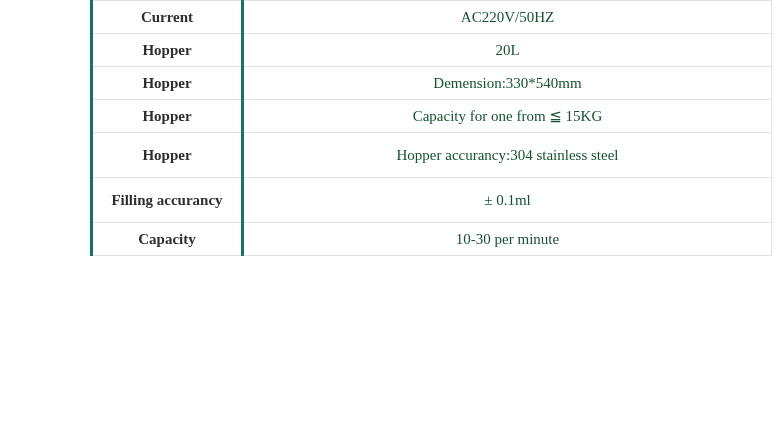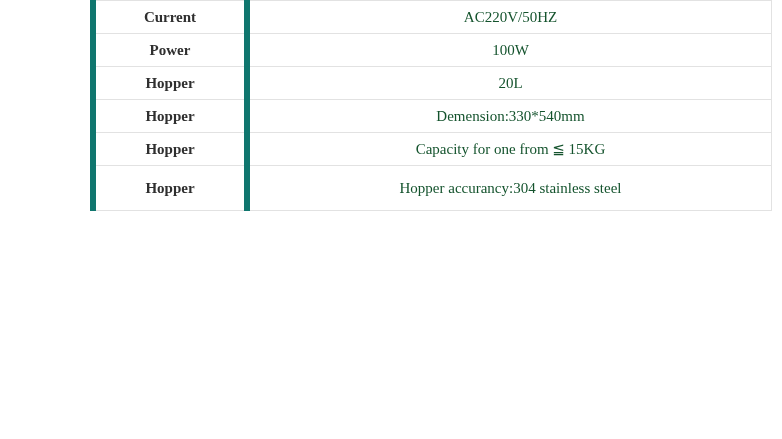--- a/index.html
+++ b/index.html
@@ -30,21 +30,21 @@
     margin-top: 0;
     table-layout: fixed;
   }
   table.spec-table tr {
     border-bottom: 1px solid #e2e2e2;
   }
   table.spec-table tr:first-child {
     border-top: 1px solid #e2e2e2;
   }
   table.spec-table td {
-    border-left: 6px solid #0f766e;
+    border-left: 3px solid #0f766e;
     border-right: 1px solid #e2e2e2;
     padding: 0;
     vertical-align: middle;
   }
   td.label-cell {
     width: 148px;
     text-align: center;
     font-weight: bold;
     font-size: 15px;
     color: #2f2f2f;
@@ -67,34 +67,38 @@
 <body>
 
 <div class="spec-wrap">
   <table class="spec-table">
     <tbody>
         <tr>
           <td class="label-cell">Current</td>
           <td class="value-cell">AC220V/50HZ</td>
         </tr>
         <tr>
-          <td class="label-cell">Power</td>
-          <td class="value-cell">100W</td>
-        </tr>
-        <tr>
           <td class="label-cell">Hopper</td>
           <td class="value-cell">20L</td>
         </tr>
         <tr>
           <td class="label-cell">Hopper</td>
           <td class="value-cell">Demension:330*540mm</td>
         </tr>
         <tr>
           <td class="label-cell">Hopper</td>
           <td class="value-cell">Capacity for one from ≦ 15KG</td>
         </tr>
         <tr class="tall">
           <td class="label-cell">Hopper</td>
           <td class="value-cell">Hopper accurancy:304 stainless steel</td>
         </tr>
+        <tr class="tall">
+          <td class="label-cell">Filling accurancy</td>
+          <td class="value-cell">± 0.1ml</td>
+        </tr>
+        <tr>
+          <td class="label-cell">Capacity</td>
+          <td class="value-cell">10-30 per minute</td>
+        </tr>
       </tbody>
   </table>
 </div>
 
 </body></html>

